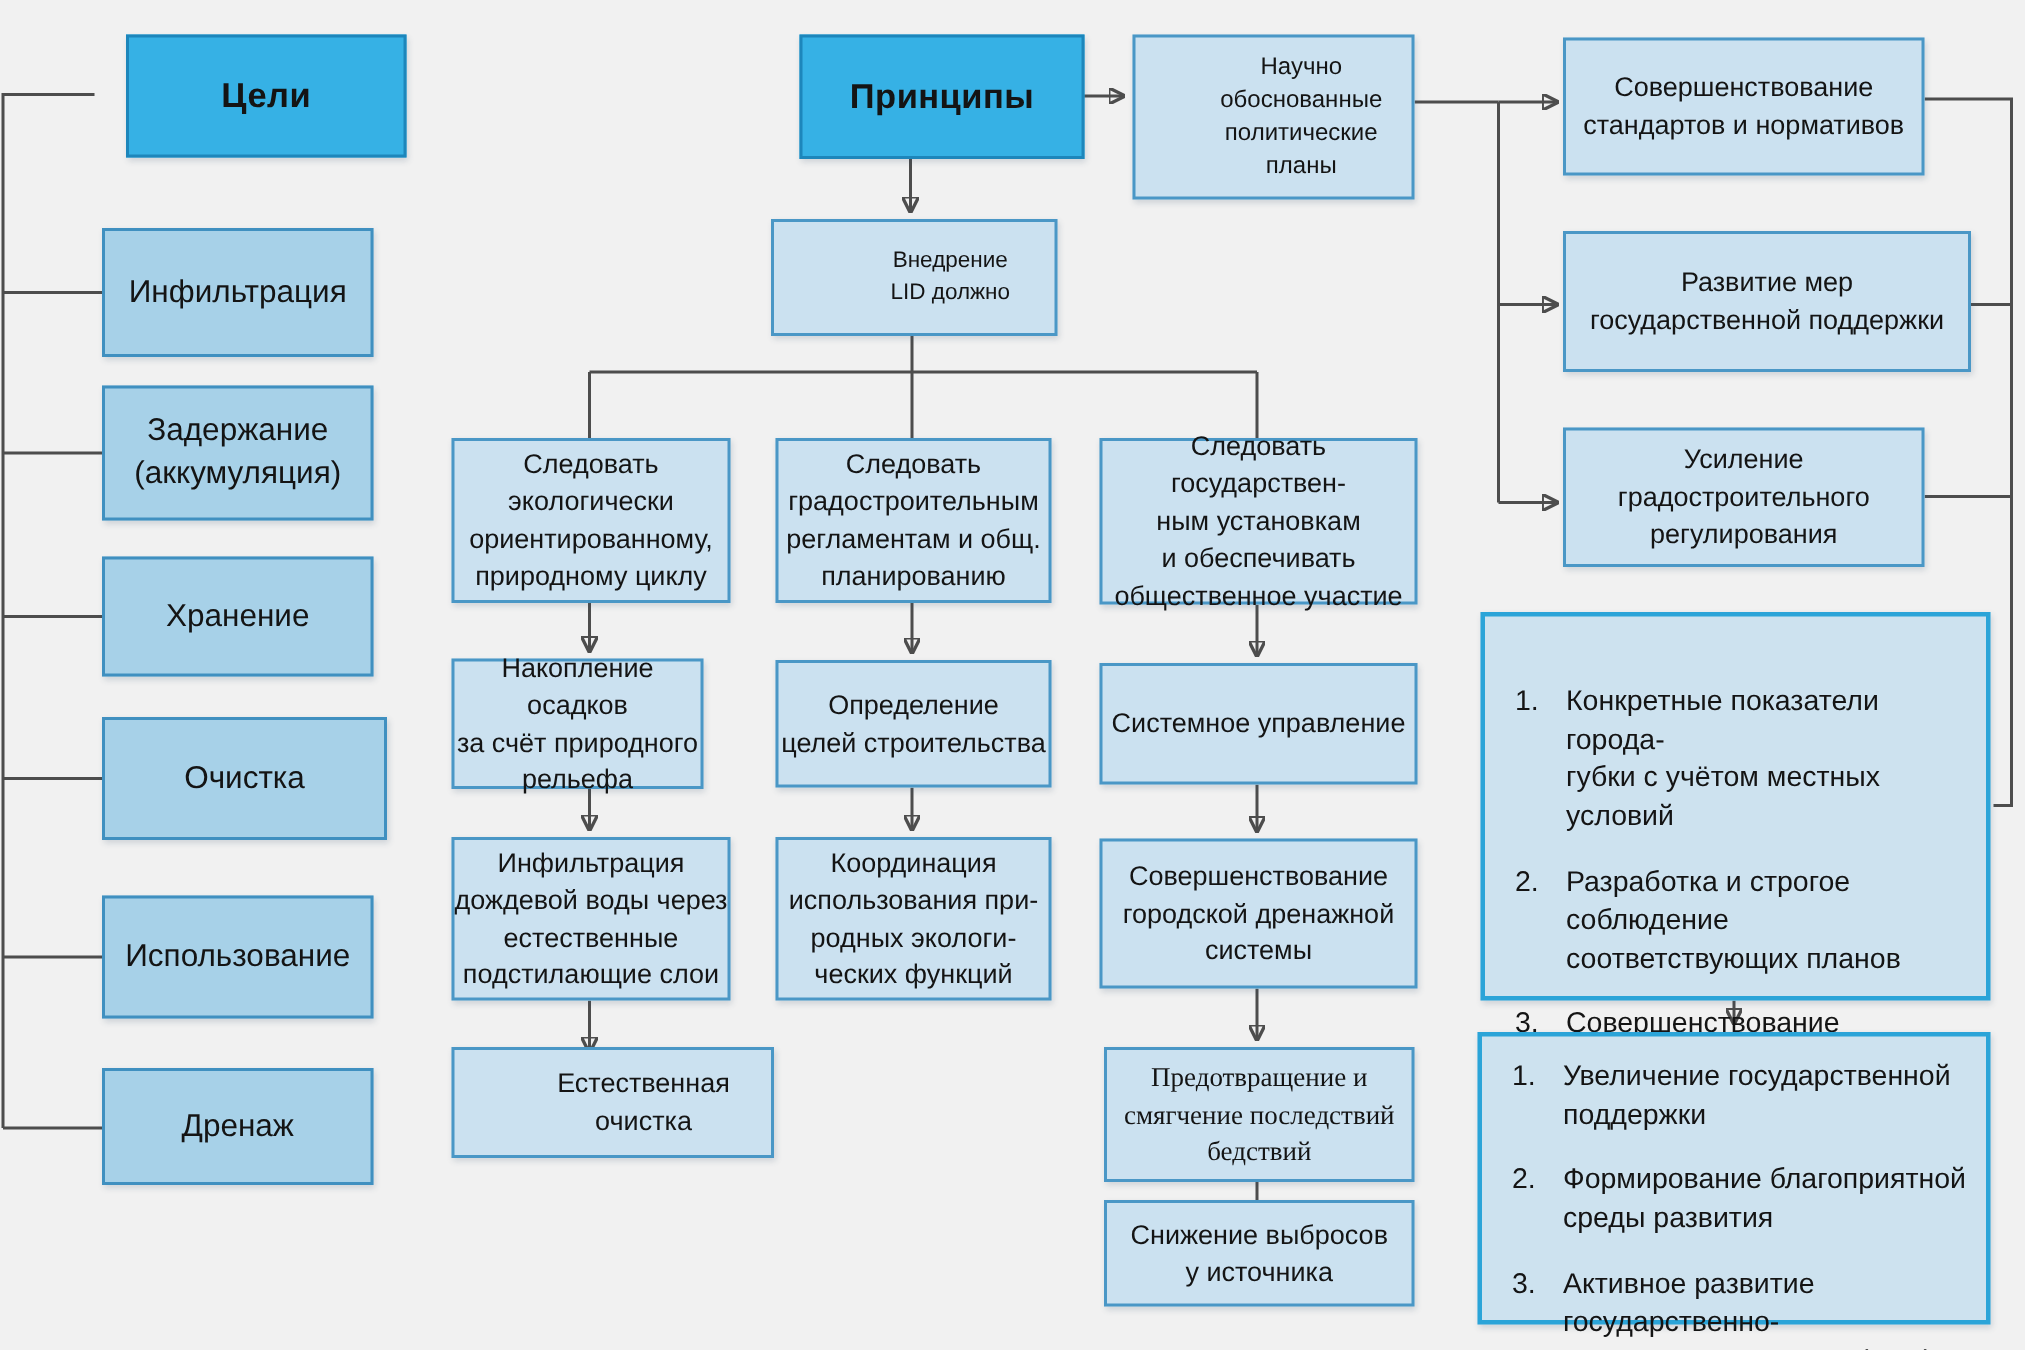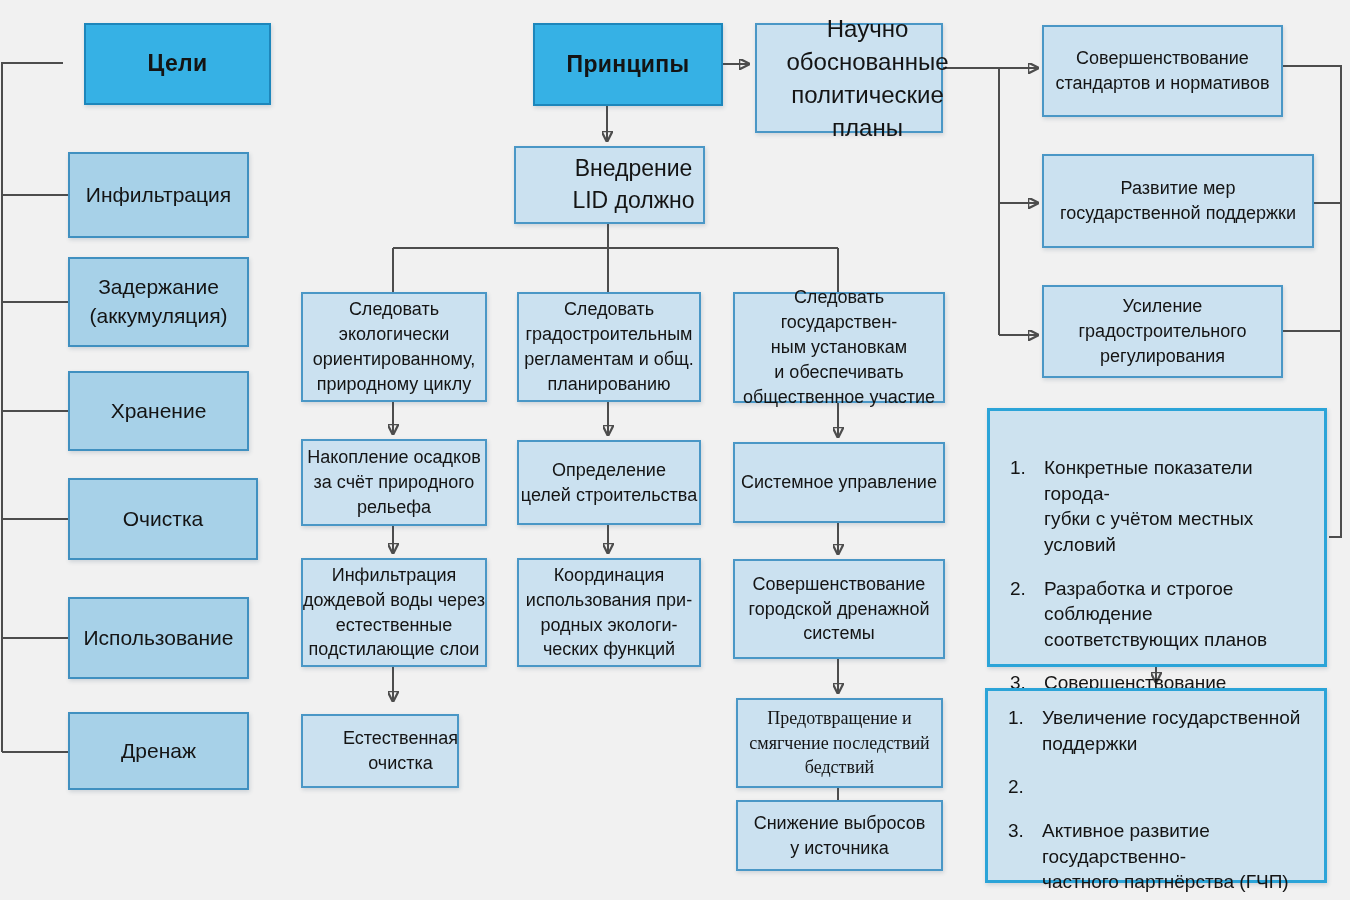--- a/index.html
+++ b/index.html
@@ -31,22 +31,22 @@
     text-align:center;white-space:pre-line;line-height:1.38;
     background:var(--box-fill);border:2px solid var(--box-border);
     box-shadow:1px 2px 4px rgba(50,80,105,.18);
     font-size:18px;
   }
   .header{
     background:var(--header-fill);border-color:var(--header-border);
     font-size:23px;font-weight:600;letter-spacing:.3px;margin-left:21px;
   }
   .goal{background:var(--goal-fill);border-color:var(--goal-border);font-size:21px;}
-  .impl{font-size:23px;font-weight:500;padding-left:48px;}
-  .policy-hdr{font-size:24px;padding-left:37px;}
+  .impl{font-size:15px;font-weight:500;padding-left:48px;}
+  .policy-hdr{font-size:16px;padding-left:37px;}
   .measure{font-size:18px;}
   .listbox{
     position:absolute;box-sizing:border-box;
     background:var(--list-fill);border:3px solid var(--list-border);
     box-shadow:1px 2px 4px rgba(50,80,105,.18);
     display:flex;flex-direction:column;gap:18px;
     font-size:19px;line-height:1.35;
     padding:14px 8px 10px 20px;
   }
   .listbox.plan{padding-top:44px;}
@@ -101,28 +101,28 @@
   <div class="box goal" style="left:68px;top:712px;width:181px;height:78px;">Дренаж</div>
 
   <div class="box header" style="left:512px;top:23px;width:190px;height:83px;">Принципы</div>
   <div class="box impl" style="left:514px;top:146px;width:191px;height:78px;">Внедрение
 LID должно</div>
 
   <div class="box" style="left:301px;top:292px;width:186px;height:110px;">Следовать
 экологически
 ориентированному,
 природному циклу</div>
-  <div class="box" style="left:301px;top:439px;width:186px;height:87px;">Накопление осадков
+  <div class="box" style="left:301px;top:439px;width:168px;height:87px;">Накопление осадков
 за счёт природного
 рельефа</div>
   <div class="box" style="left:301px;top:558px;width:186px;height:109px;">Инфильтрация
 дождевой воды через
 естественные
 подстилающие слои</div>
-  <div class="box" style="left:301px;top:714px;width:158px;height:74px;padding-left:41px;">Естественная очистка</div>
+  <div class="box" style="left:301px;top:698px;width:215px;height:74px;padding-left:41px;">Естественная очистка</div>
 
   <div class="box" style="left:517px;top:292px;width:184px;height:110px;">Следовать
 градостроительным
 регламентам и общ.
 планированию</div>
   <div class="box" style="left:517px;top:440px;width:184px;height:85px;">Определение
 целей строительства</div>
   <div class="box" style="left:517px;top:558px;width:184px;height:109px;">Координация
 использования при-
 родных экологи-
@@ -173,20 +173,22 @@
   </div>
 
   <div class="listbox" style="left:985px;top:688px;width:342px;height:195px;">
     <div class="li">
       <span class="num">1.</span>
       <span class="txt">Увеличение государственной
 поддержки</span>
     </div>
     <div class="li">
       <span class="num">2.</span>
+      <span class="txt">Формирование благоприятной
+среды развития</span>
     </div>
     <div class="li">
       <span class="num">3.</span>
       <span class="txt">Активное развитие государственно-
 частного партнёрства (ГЧП)</span>
     </div>
   </div>
 
 </div>
 

